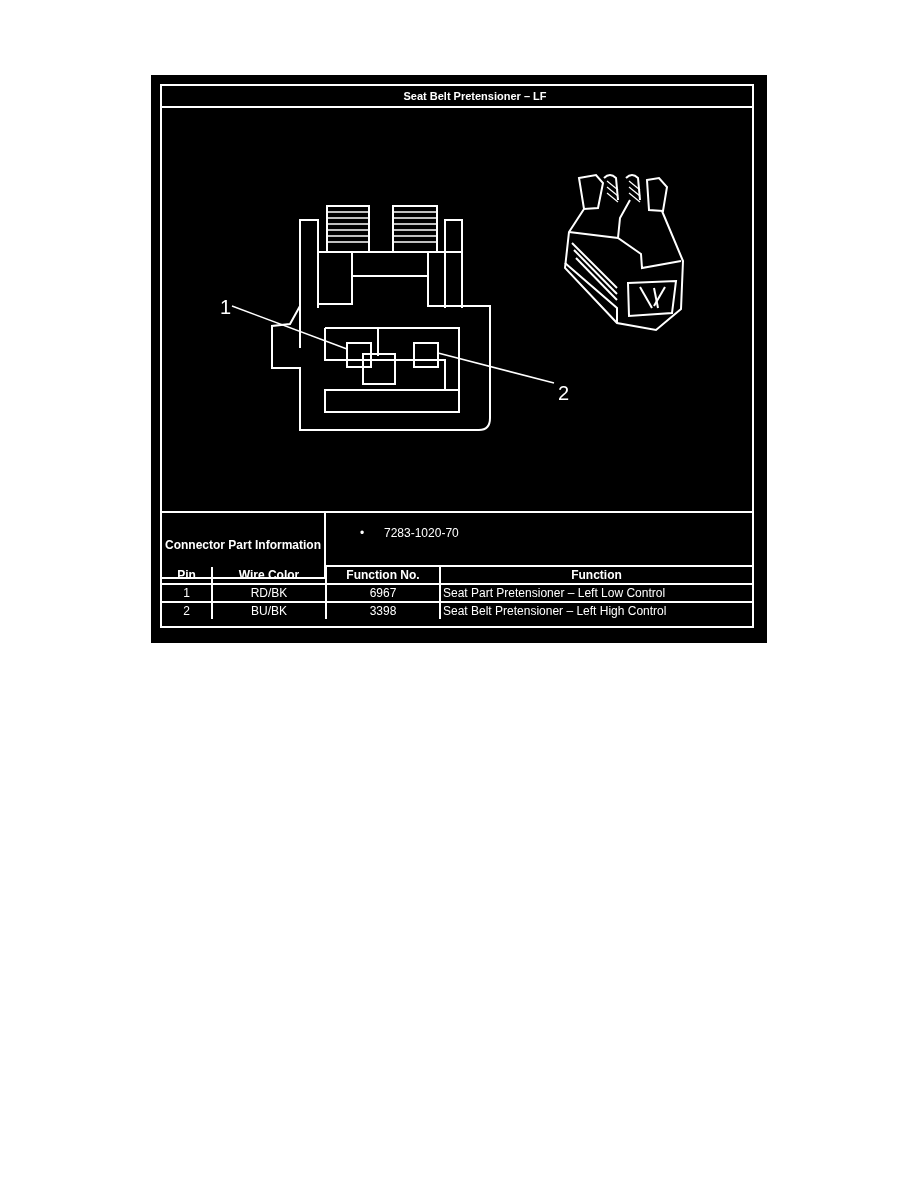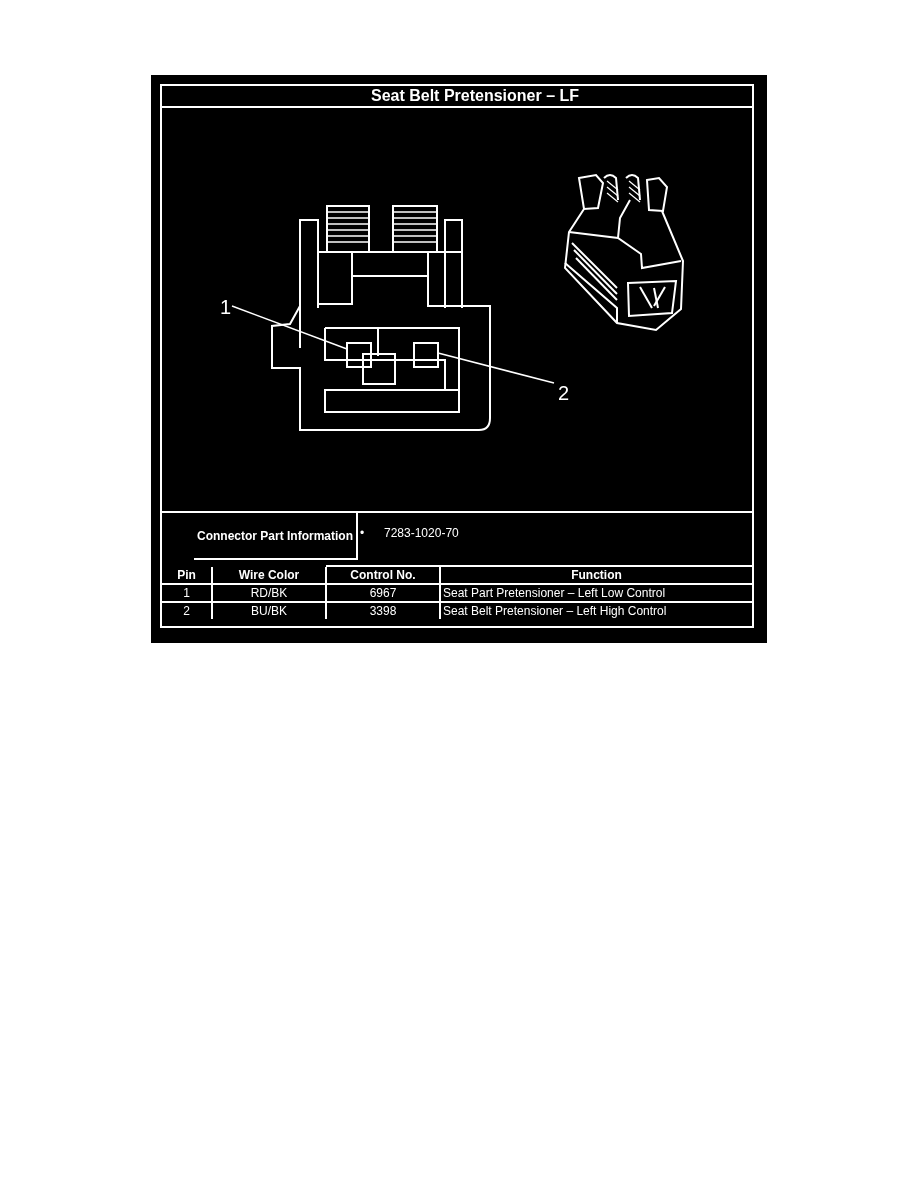--- a/index.html
+++ b/index.html
@@ -1,22 +1,22 @@
 <!DOCTYPE html>
 <html><head>
 <meta charset="utf-8">
 <style>
   html,body{margin:0;padding:0;background:#ffffff;}
   body{width:918px;height:1188px;position:relative;font-family:"Liberation Sans",sans-serif;}
   #sheet{position:absolute;left:151px;top:75px;width:616px;height:568px;background:#000;}
   #frame{position:absolute;left:9px;top:9px;width:594px;height:544px;border:2px solid #fff;box-sizing:border-box;}
   .cell{position:absolute;box-sizing:border-box;color:#fff;font-size:12px;}
-  .title{left:0;top:0;width:590px;height:22px;border-bottom:2px solid #fff;text-align:center;line-height:20px;font-weight:bold;font-size:16px;padding-left:36px;}
+  .title{left:0;top:0;width:590px;height:22px;border-bottom:2px solid #fff;text-align:center;line-height:20px;font-weight:bold;font-size:11px;padding-left:36px;}
   .diagram{left:0;top:22px;width:590px;height:405px;border-bottom:2px solid #fff;}
-  .cpi-label{left:0;top:427px;width:164px;height:47px;border-right:2px solid #fff;border-bottom:2px solid #fff;font-weight:bold;display:flex;align-items:center;justify-content:center;font-size:12px;margin-left:32px;}
+  .cpi-label{left:0;top:427px;width:164px;height:66px;border-right:2px solid #fff;border-bottom:2px solid #fff;font-weight:bold;display:flex;align-items:center;justify-content:center;font-size:12px;}
   .cpi-values{left:164px;top:427px;width:426px;height:54px;border-bottom:2px solid #fff;padding:4px 0 0 26px;}
   .cpi-values ul{margin:8px;padding:0;list-style:none;}
   .cpi-values li{height:16px;line-height:16px;position:relative;padding-left:24px;font-size:12px;}
   .cpi-values li::before{content:"\2022";position:absolute;left:0;top:0;}
   table.pins{position:absolute;left:0;top:481px;width:590px;border-collapse:collapse;color:#fff;font-size:12px;}
   table.pins th,table.pins td{border:2px solid #fff;height:16px;padding:0 2px;line-height:16px;}
   table.pins th{font-weight:bold;text-align:center;margin-left:28px;}
   table.pins tr:first-child th{border-top:none;}
   table.pins th:first-child,table.pins td:first-child{border-left:none;}
   table.pins th:last-child,table.pins td:last-child{border-right:none;}
@@ -116,21 +116,21 @@
       <colgroup>
           <col style="width:50px">
           <col style="width:114px">
           <col style="width:114px">
           <col>
         </colgroup>
       <tbody>
           <tr>
         <th>Pin</th>
         <th>Wire Color</th>
-        <th>Control No.</th>
+        <th>Function No.</th>
         <th>Function</th>
       </tr>
       <tr>
         <td class="c">1</td>
         <td class="c">RD/BK</td>
         <td class="c">6967</td>
         <td>Seat Part Pretensioner – Left Low Control</td>
       </tr>
       <tr>
         <td class="c">2</td>

